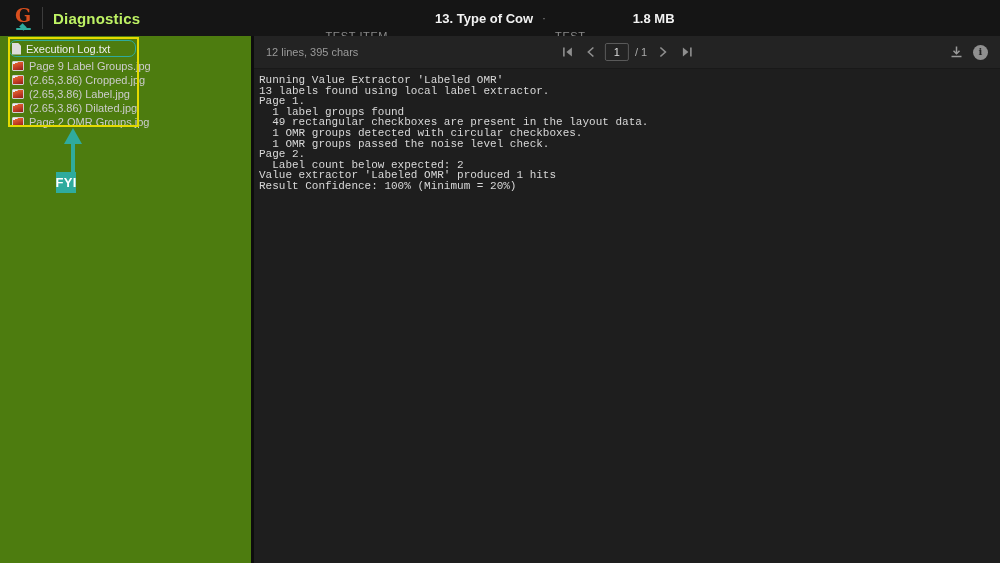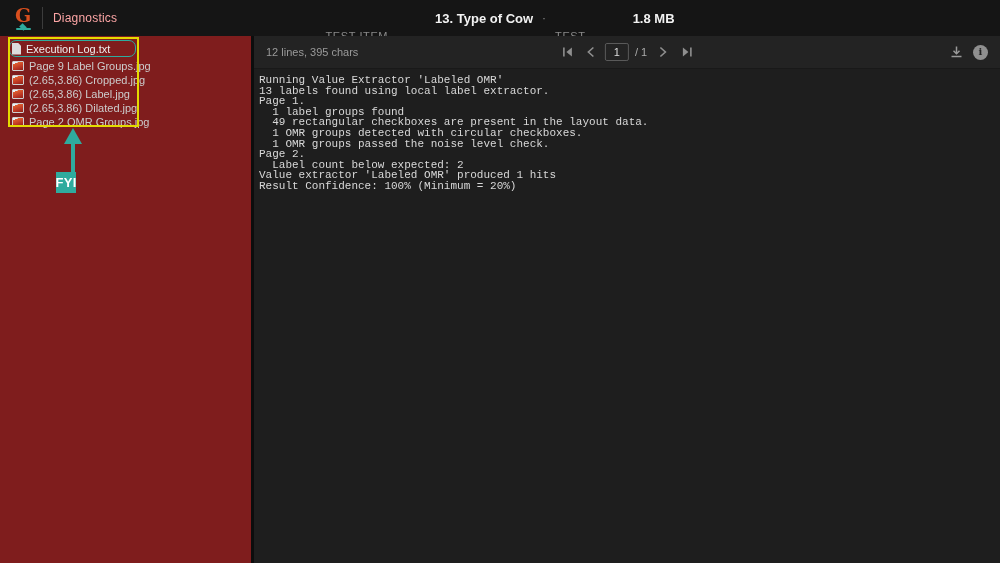--- a/index.html
+++ b/index.html
@@ -18,32 +18,32 @@
   }
   .logo { display: flex; flex-direction: column; align-items: center; width: 22px; cursor: pointer; }
   .logo-g {
     font-family: "DejaVu Serif", serif; font-weight: bold; font-size: 19px;
     line-height: 19px; color: #d94f1e;
   }
   .logo-mark { margin-top: -1px; display: flex; flex-direction: column; align-items: center; }
   .logo-diamond { width: 6px; height: 6px; background: var(--teal); transform: rotate(45deg) scaleY(.8); }
   .logo-bar { width: 15px; height: 2px; background: var(--teal); margin-top: -2px; border-radius: 1px; }
   .header-vdiv { width: 1px; height: 22px; background: #3c3c3c; margin: 0 10px 0 8px; }
-  .app-title { font-size: 12px; font-weight: normal; color: #fca5a5; letter-spacing: .2px; }
+  .app-title { font-size: 15px; font-weight: bold; color: #bef264; letter-spacing: .2px; }
   .header-center {
     position: absolute; left: 50%; transform: translateX(-50%);
     display: flex; align-items: center; gap: 7px; white-space: nowrap;
   }
   .cap-label { font-size: 11px; font-weight: normal; color: #8a8a8a; letter-spacing: .6px; margin-top: 35px; }
   .hdr-value { font-size: 13px; font-weight: bold; color: #f2f2f2; margin-left: 40px; }
   .hdr-dot { color: #8a8a8a; font-size: 12px; margin: 0 2px; }
 
   
   .app-body { flex: 1; display: flex; min-height: 0; }
-  .sidebar { width: 251px; flex: 0 0 251px; background: #7f1d1d; position: relative; }
+  .sidebar { width: 251px; flex: 0 0 251px; background: #4d7c0f; position: relative; }
   .panel-divider { width: 3px; flex: 0 0 3px; background: #0d0d0d; }
   .main-panel { flex: 1; background: #1e1e1e; display: flex; flex-direction: column; min-width: 0; }
 
   
   .file-list { position: absolute; left: 12px; top: 4px; width: 124px; }
   .file-row {
     display: flex; align-items: center; height: 14px; margin-bottom: 0px;
     font-size: 11px; color: #cccccc; white-space: nowrap; cursor: pointer;
   }
   .file-row .fname { margin-left: 5px; }

